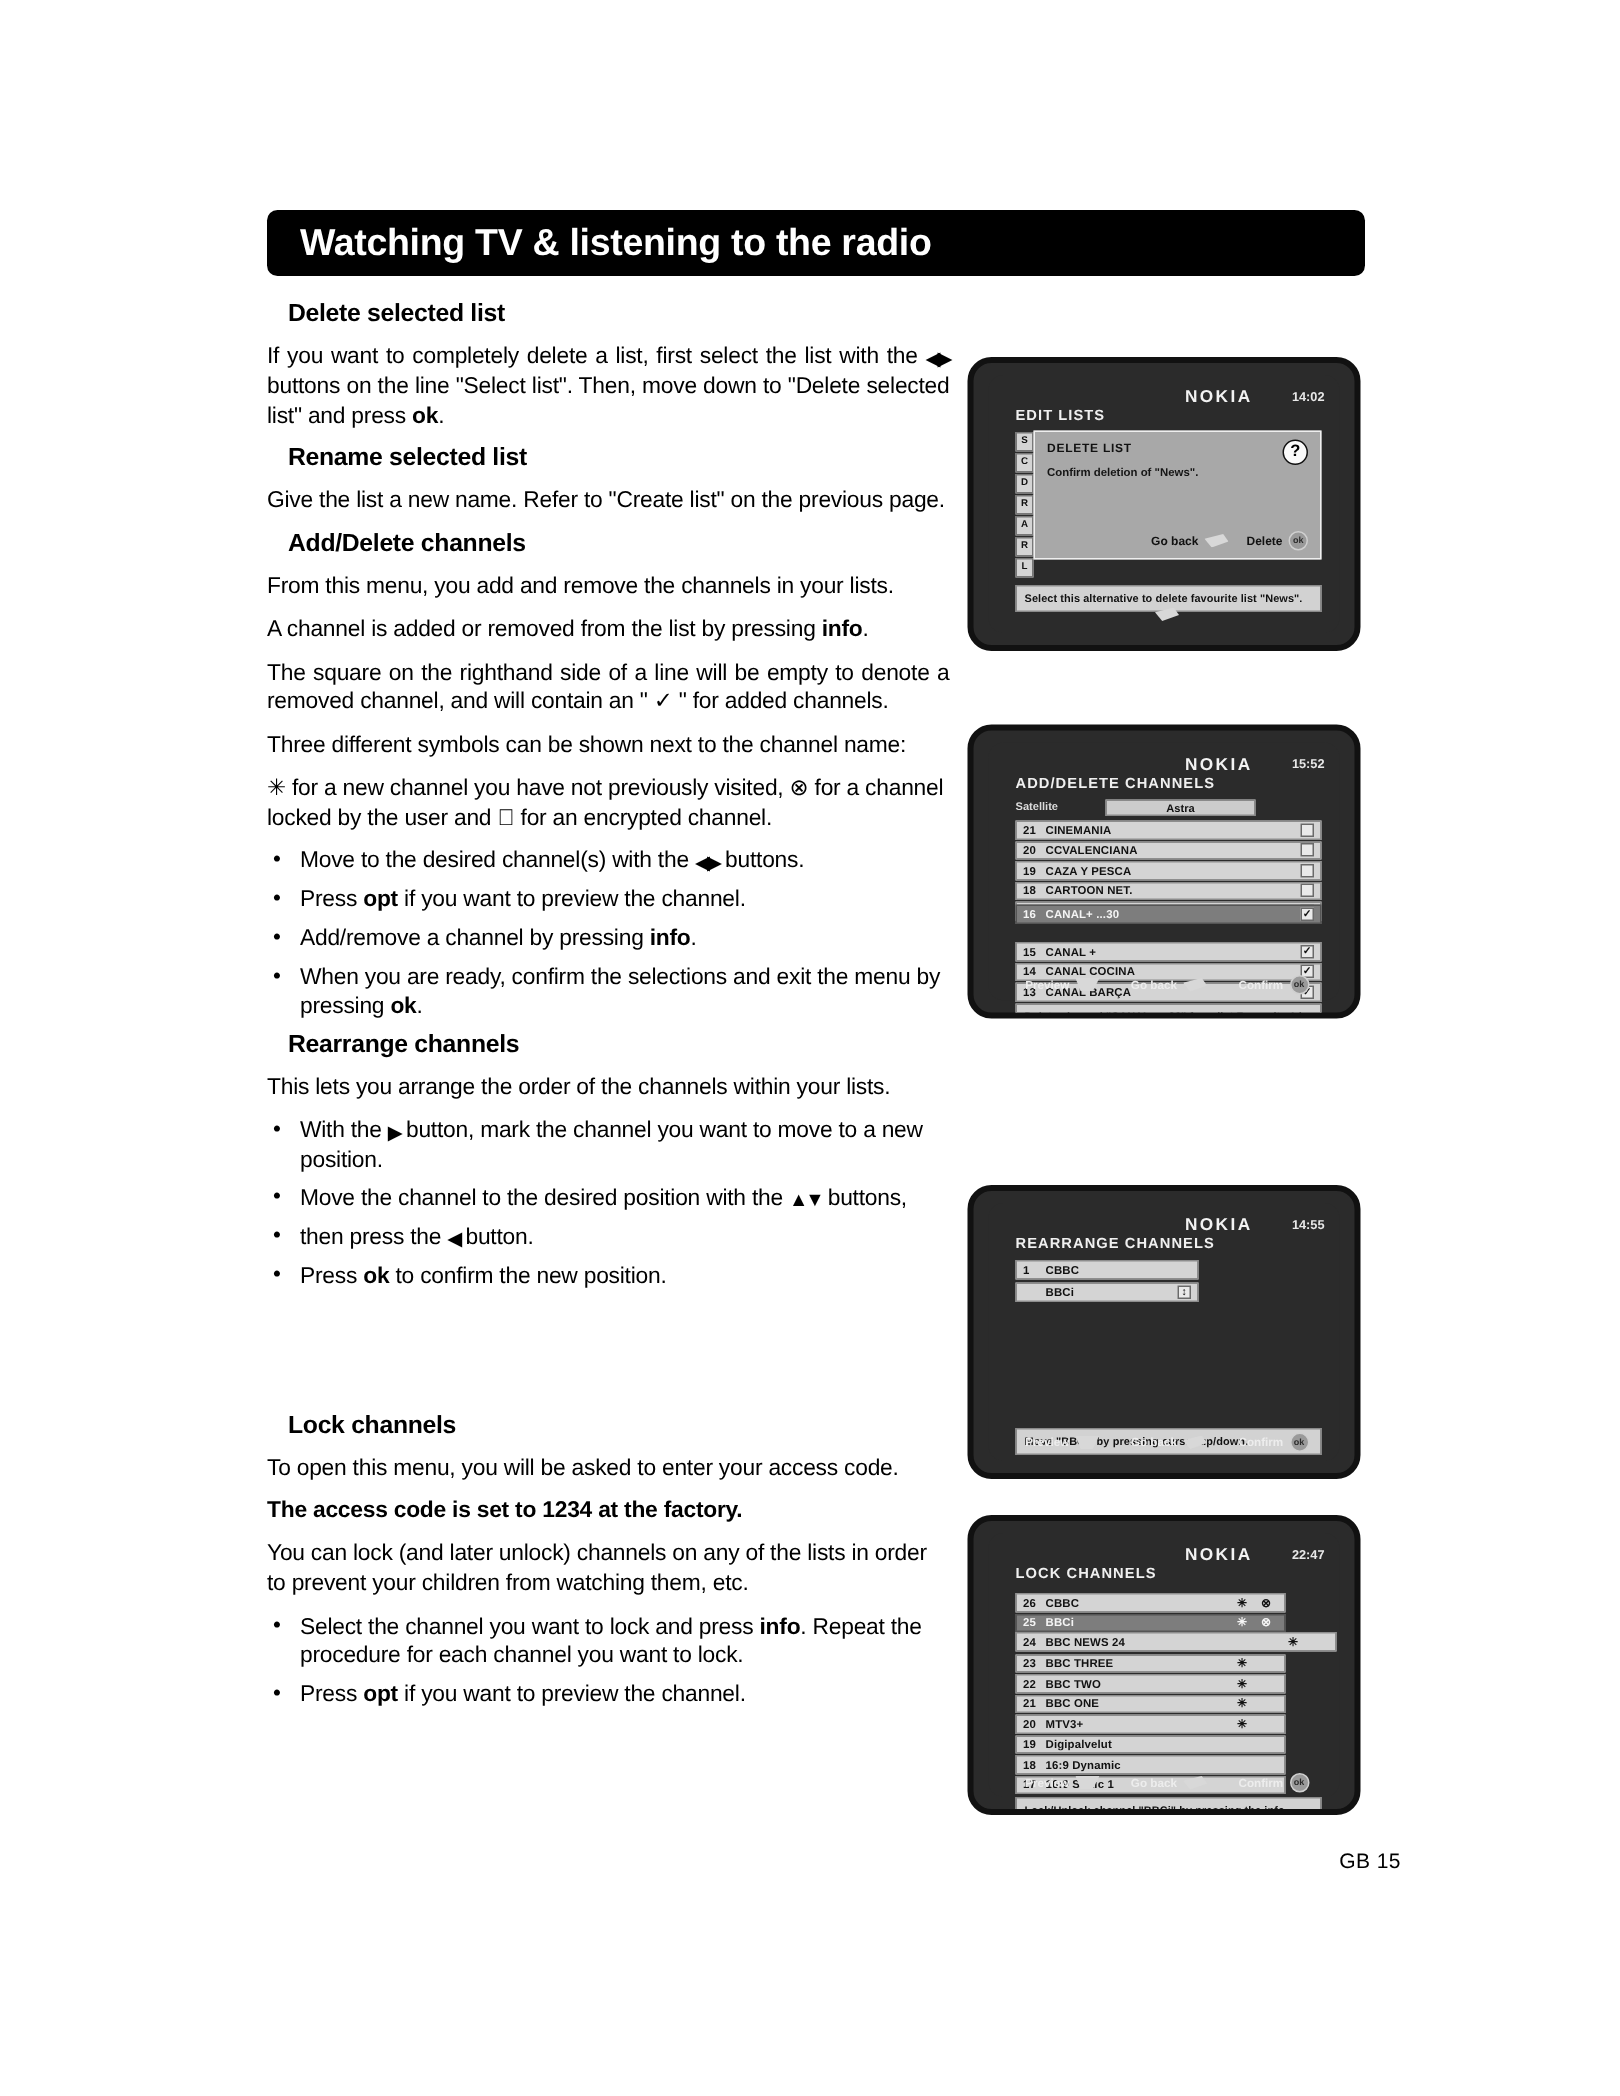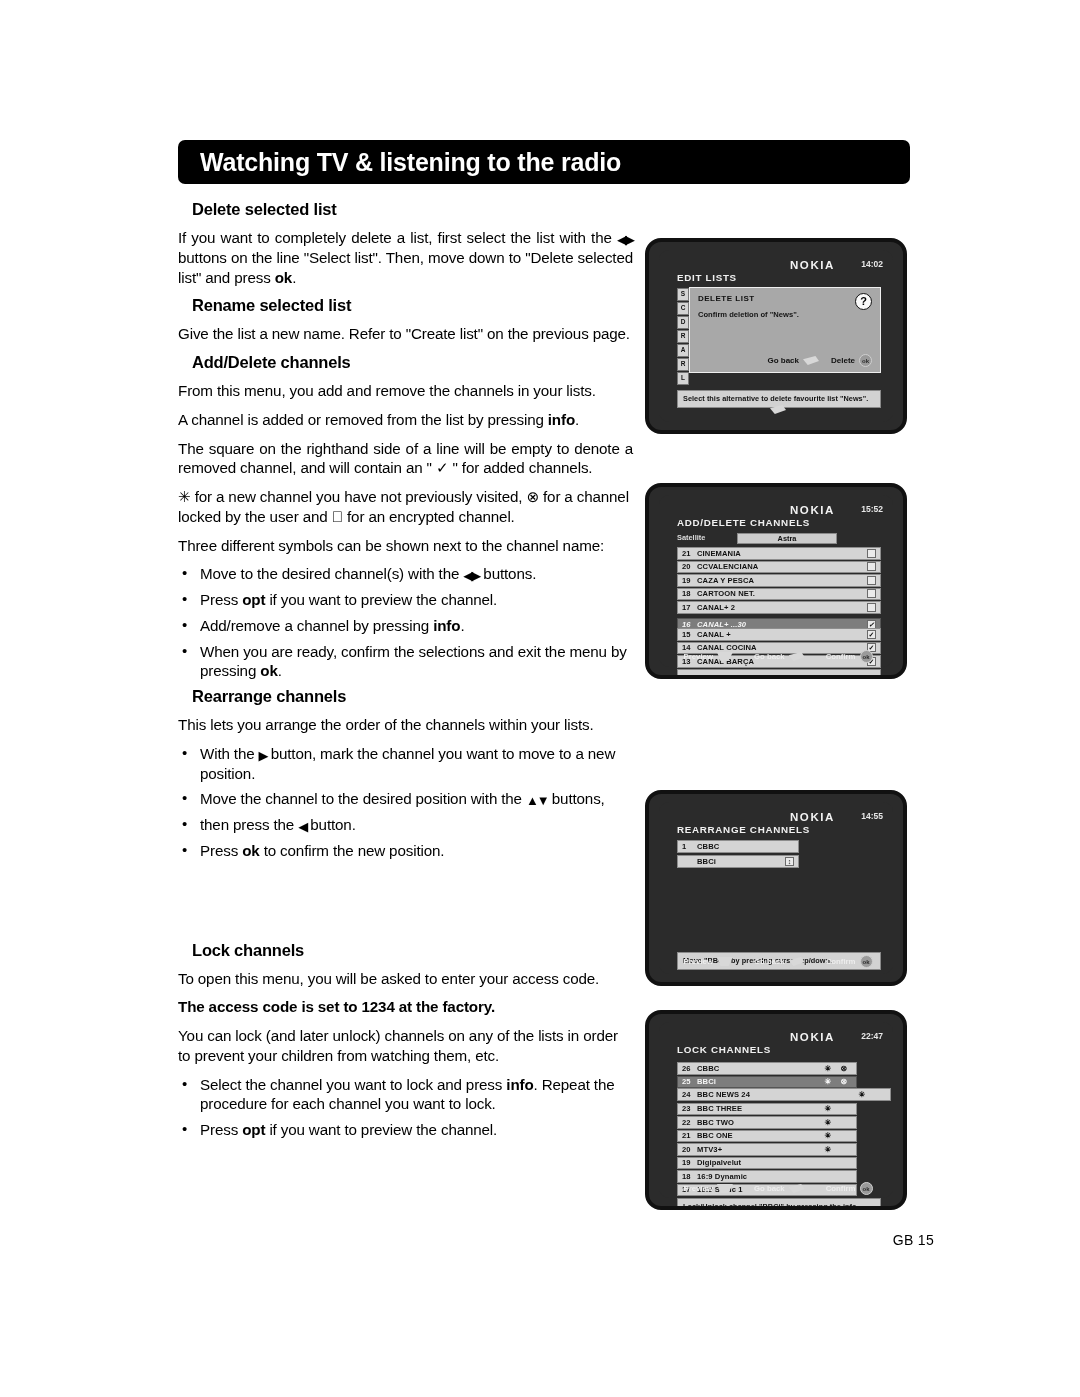--- a/index.html
+++ b/index.html
@@ -296,22 +296,22 @@
     <h2 class="sec-head">Delete selected list</h2>
     <p class="body justify"><span>If you want to completely delete a list, first select the list with the </span><span class="arrow-lr">◀▶</span><span> buttons on the line "Select list". Then, move down to "Delete selected list" and press </span><b>ok</b><span>.</span></p>
 
     <h2 class="sec-head gap-l">Rename selected list</h2>
     <p class="body">Give the list a new name. Refer to "Create list" on the previous page.</p>
 
     <h2 class="sec-head gap-m">Add/Delete channels</h2>
     <p class="body">From this menu, you add and remove the channels in your lists.</p>
     <p class="body tight"><span>A channel is added or removed from the list by pressing </span><b>info</b><span>.</span></p>
     <p class="body justify tight">The square on the righthand side of a line will be empty to denote a  removed channel, and will contain an " ✓ " for added channels.</p>
+    <p class="body tight">Three different symbols can be shown next to the channel name:</p>
     <p class="body">✳ for a new channel you have not previously visited, ⊗ for a channel locked by the user and ⃠ for an encrypted channel.</p>
-    <p class="body tight">Three different symbols can be shown next to the channel name:</p>
 
     <ul class="bullets gap-s">
       <li><span>Move to the desired channel(s) with the </span><span class="arrow-lr">◀▶</span><span> buttons.</span></li>
       <li><span>Press </span><b>opt</b><span> if you want to preview the channel.</span></li>
       <li><span>Add/remove a channel by pressing </span><b>info</b><span>.</span></li>
       <li><span>When you are ready, confirm the selections and exit the menu by pressing </span><b>ok</b><span>.</span></li>
     </ul>
 
     <h2 class="sec-head gap-l">Rearrange channels</h2>
     <p class="body">This lets you arrange the order of the channels within your lists.</p>
@@ -400,21 +400,21 @@
       <div class="row" style="top:92.5px; right:12px;">
           <span class="num">18</span>
           <span class="nm">CARTOON NET.</span>
           <span class="chk"></span>
         </div>
       <div class="row" style="top:106px; right:12px;">
           <span class="num">17</span>
           <span class="nm">CANAL+ 2</span>
           <span class="chk"></span>
         </div>
-      <div class="row sel" style="top:123px; right:12px;font-style:italic;">
+      <div class="row sel" style="top:108px; right:12px;">
           <span class="num">16</span>
           <span class="nm">CANAL+ ...30</span>
           <span class="chk">✓</span>
         </div>
       <div class="row" style="top:133px; right:12px;">
           <span class="num">15</span>
           <span class="nm">CANAL +</span>
           <span class="chk">✓</span>
         </div>
       <div class="row" style="top:146.5px; right:12px;">

